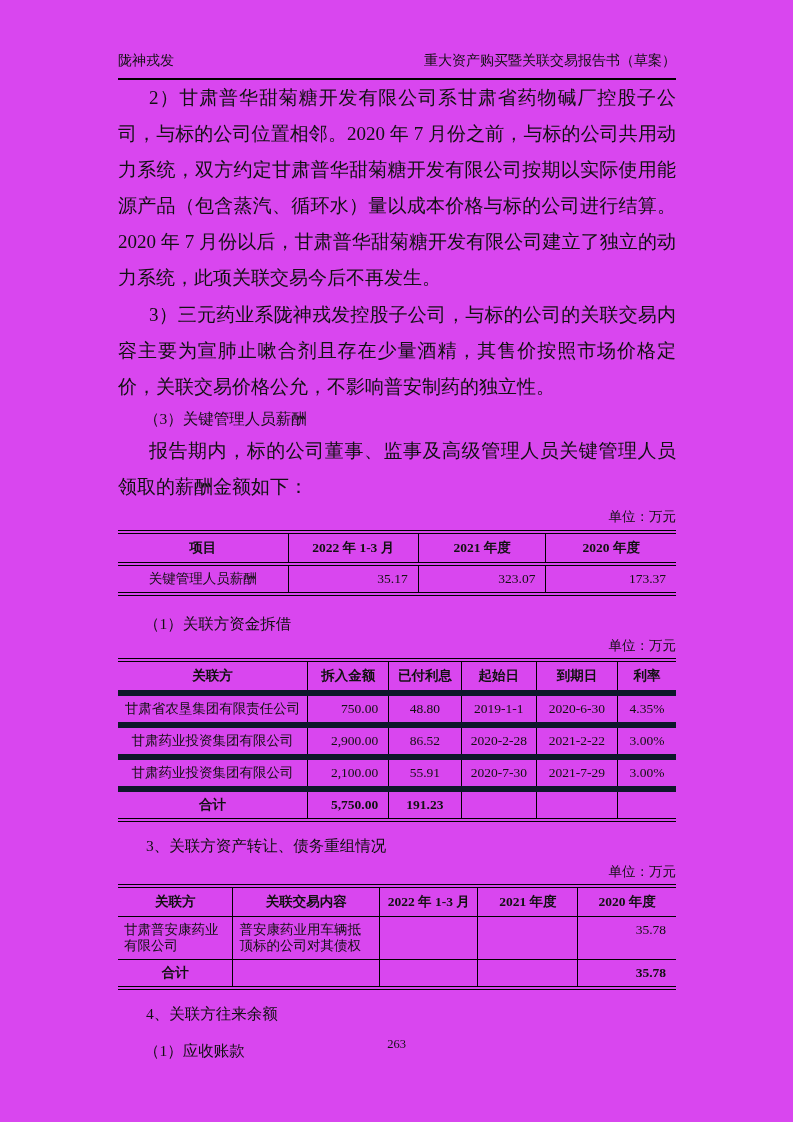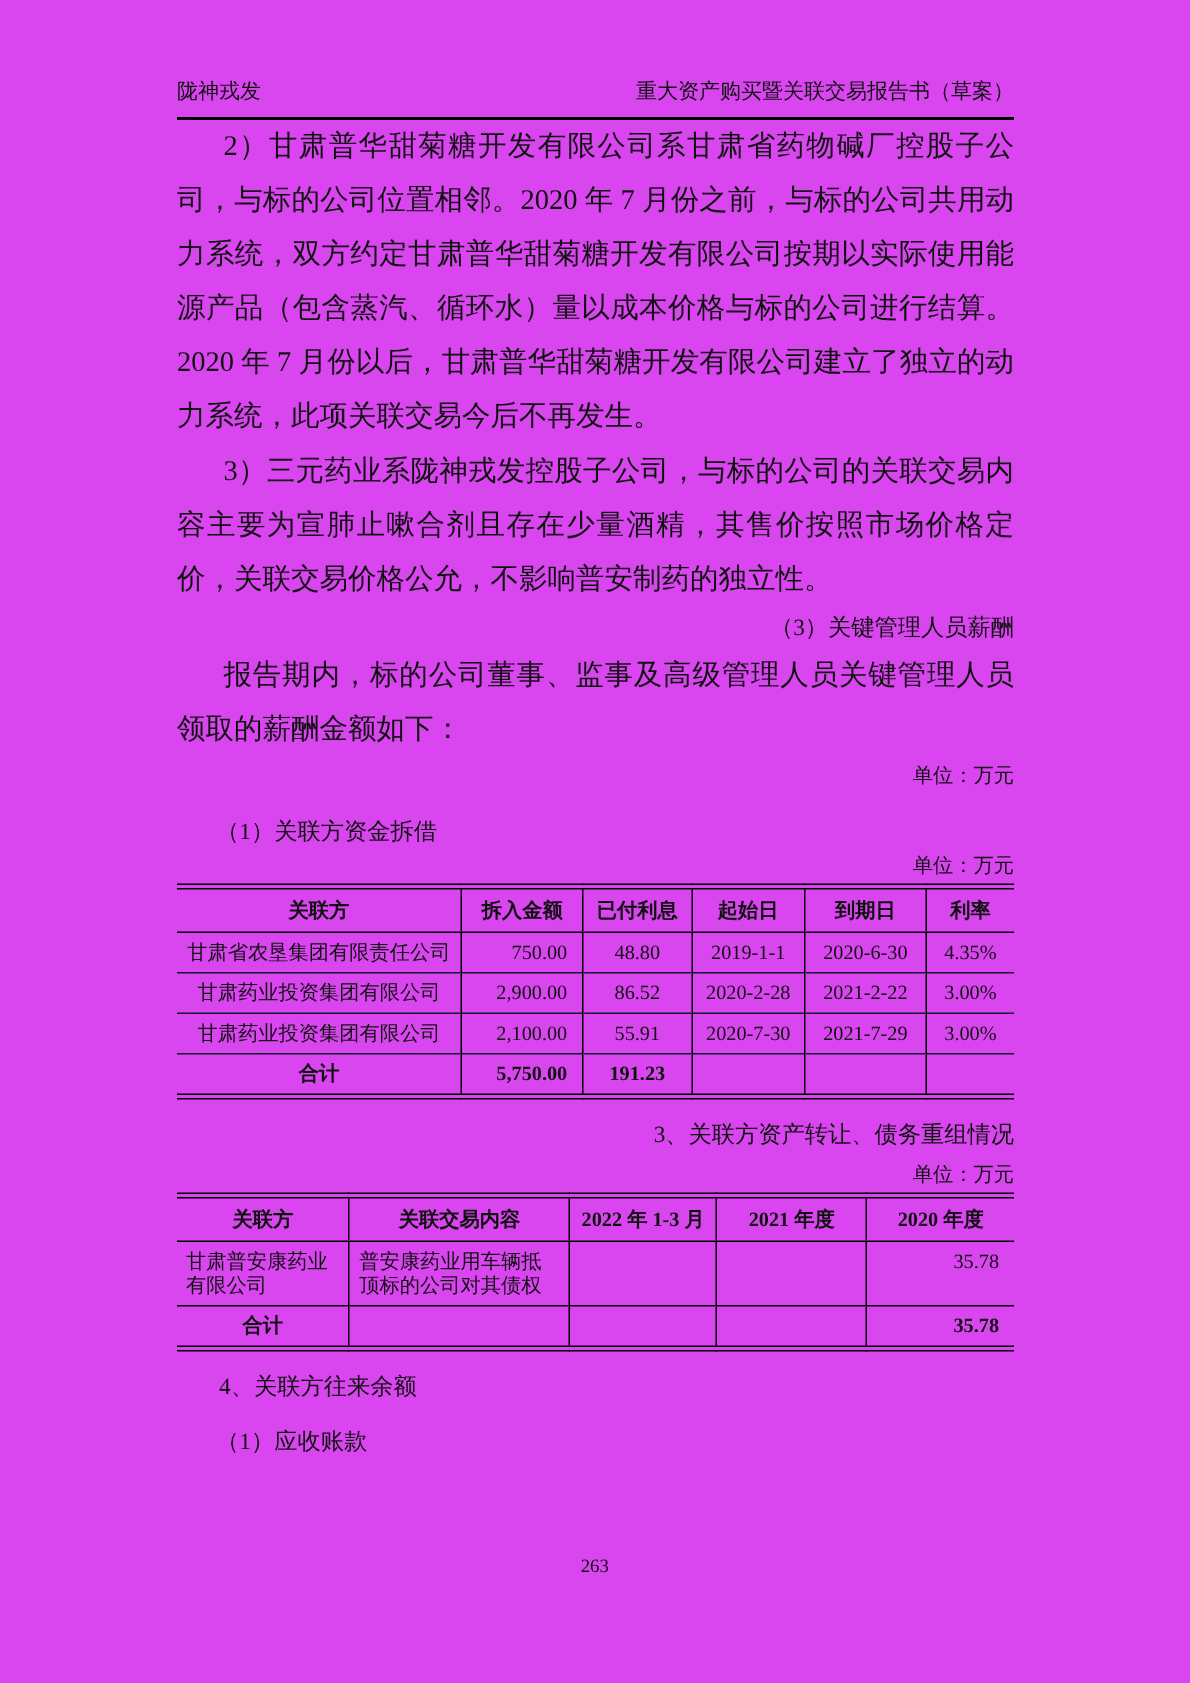--- a/index.html
+++ b/index.html
@@ -10,45 +10,45 @@
   }
   .doc-header {
     position:absolute; left:118px; top:52px; width:558px;
     display:flex; justify-content:space-between; align-items:flex-end;
     font-size:14px; padding-bottom:8px; border-bottom:2px solid #000;
   }
   .content { position:absolute; left:118px; top:80px; width:558px; }
   .para { font-size:19px; line-height:36px; text-align:justify; text-indent:31px; margin:0; }
   .para + .para { margin-top:1px; }
   .heading { font-size:15.5px; line-height:16px; margin:0; font-weight:normal; }
-  .h-salary    { margin:6px  0 0 26px;text-align:right; }
+  .h-salary    { margin:6px  0 0 26px; }
   .h-incident  { margin:12px 0 0 28px; }
   .h-lending   { margin:20px 0 0 26px; }
-  .h-transfer  { margin:16px 0 0 28px;text-align:right; }
+  .h-transfer  { margin:16px 0 0 28px; }
   .h-balance   { margin:16px 0 0 28px; }
   .h-receive   { margin:21px 0 0 26px; }
   .p3 { margin-top:6px; }
   .unit { font-size:13.5px; line-height:20px; text-align:right; margin:2px 0 0 0; }
   .unit.u2 { margin-top:4px; }
   .unit.u3 { margin-top:8px; }
 
   table.tbl {
     border-collapse:collapse; width:558px; table-layout:fixed;
     border-top:4px double #000; border-bottom:4px double #000;
     font-size:13.5px; margin-top:3px;
   }
   table.tbl th { font-weight:bold; padding:6px 4px; line-height:16px; }
   table.tbl td { padding:5px 6px; line-height:16px; }
   table.tbl th + th, table.tbl td + td { border-left:1px solid #000; }
   table.tbl tbody td { border-top:1px solid #000; }
   table.t1 thead th { border-bottom:4px double #000; }
   table.t1 tbody td { border-top:none; }
   table.t2, table.t3 { margin-top:2px; }
   table.t2 thead th, table.t3 thead th { border-bottom:1px solid #000; }
-  table.t2 tbody td { border-top:1px solid #0f172a; }
+  table.t2 tbody td { border-top:6px solid #0f172a; }
   .c-center { text-align:center; }
   .c-right  { text-align:right; padding-right:10px !important; }
   .c-left   { text-align:left; }
   .bold     { font-weight:bold; }
   .v-top    { vertical-align:top; }
   .footer-page {
     position:absolute; left:0; right:0; top:1037px;
     text-align:center; font-size:12.5px;
   }
 </style>
@@ -65,20 +65,44 @@
   <div class="content">
 
     <p class="para">2）甘肃普华甜菊糖开发有限公司系甘肃省药物碱厂控股子公司，与标的公司位置相邻。2020 年 7 月份之前，与标的公司共用动力系统，双方约定甘肃普华甜菊糖开发有限公司按期以实际使用能源产品（包含蒸汽、循环水）量以成本价格与标的公司进行结算。2020 年 7 月份以后，甘肃普华甜菊糖开发有限公司建立了独立的动力系统，此项关联交易今后不再发生。</p>
     <p class="para">3）三元药业系陇神戎发控股子公司，与标的公司的关联交易内容主要为宣肺止嗽合剂且存在少量酒精，其售价按照市场价格定价，关联交易价格公允，不影响普安制药的独立性。</p>
 
     <h4 class="heading h-salary">（3）关键管理人员薪酬</h4>
     <p class="para p3">报告期内，标的公司董事、监事及高级管理人员关键管理人员领取的薪酬金额如下：</p>
 
     <p class="unit u1">单位：万元</p>
 
+    <table class="tbl t1">
+      <colgroup>
+        <col style="width:30.5%">
+          <col style="width:23.3%">
+          <col style="width:22.9%">
+          <col style="width:23.3%">
+      </colgroup>
+      <thead>
+        <tr>
+          <th class="c-center">项目</th>
+          <th class="c-center">2022 年 1-3 月</th>
+          <th class="c-center">2021 年度</th>
+          <th class="c-center">2020 年度</th>
+        </tr>
+      </thead>
+      <tbody>
+        <tr>
+          <td class="c-center">关键管理人员薪酬</td>
+          <td class="c-right">35.17</td>
+          <td class="c-right">323.07</td>
+          <td class="c-right">173.37</td>
+        </tr>
+      </tbody>
+    </table>
 
     <h4 class="heading h-lending">（1）关联方资金拆借</h4>
 
     <p class="unit u2">单位：万元</p>
 
     <table class="tbl t2">
       <colgroup>
         <col style="width:34%">
           <col style="width:14.5%">
           <col style="width:13%">

